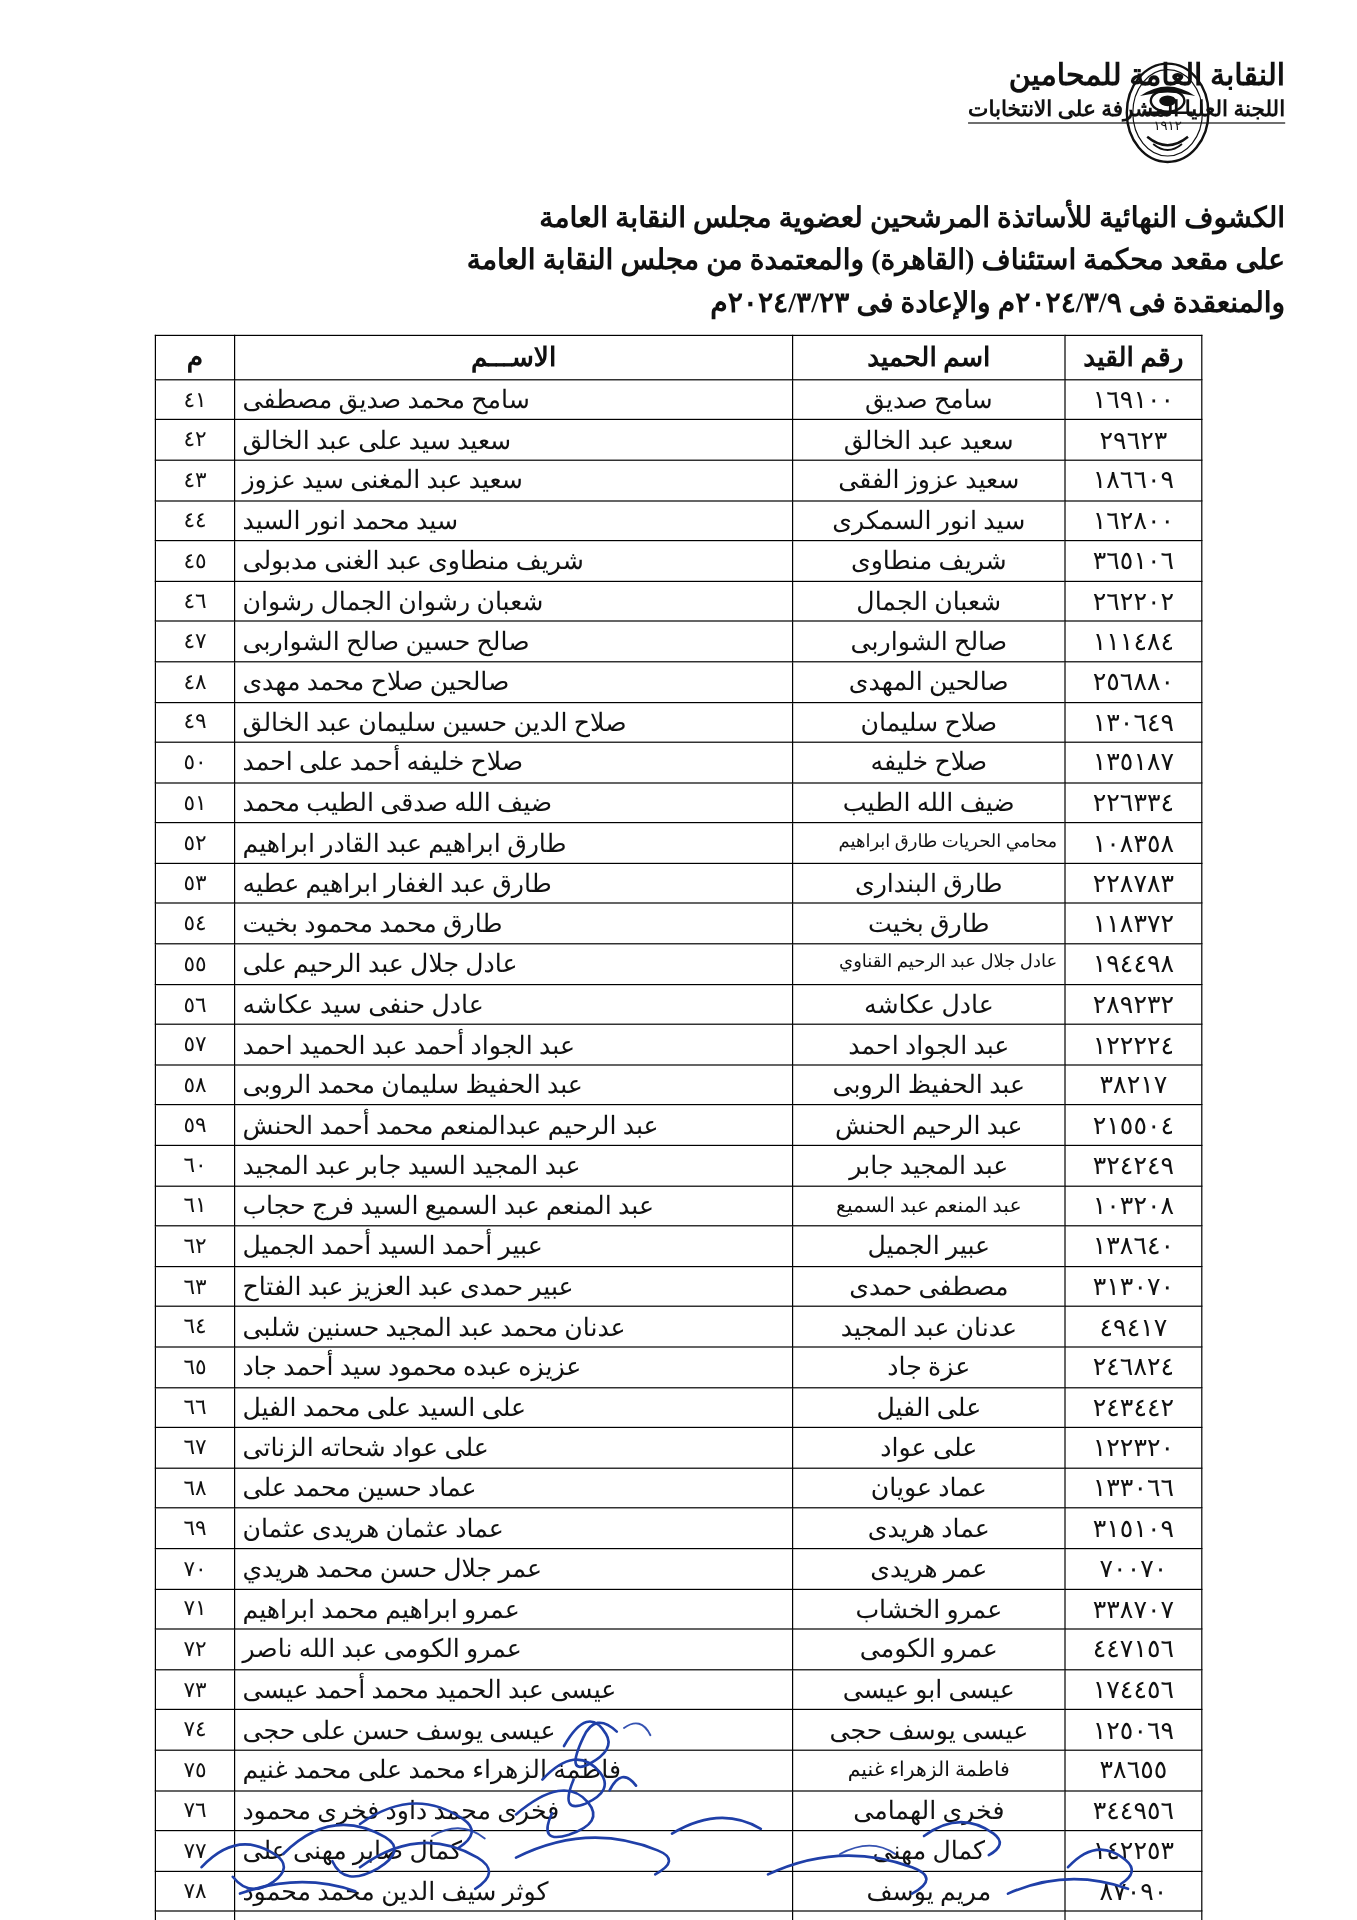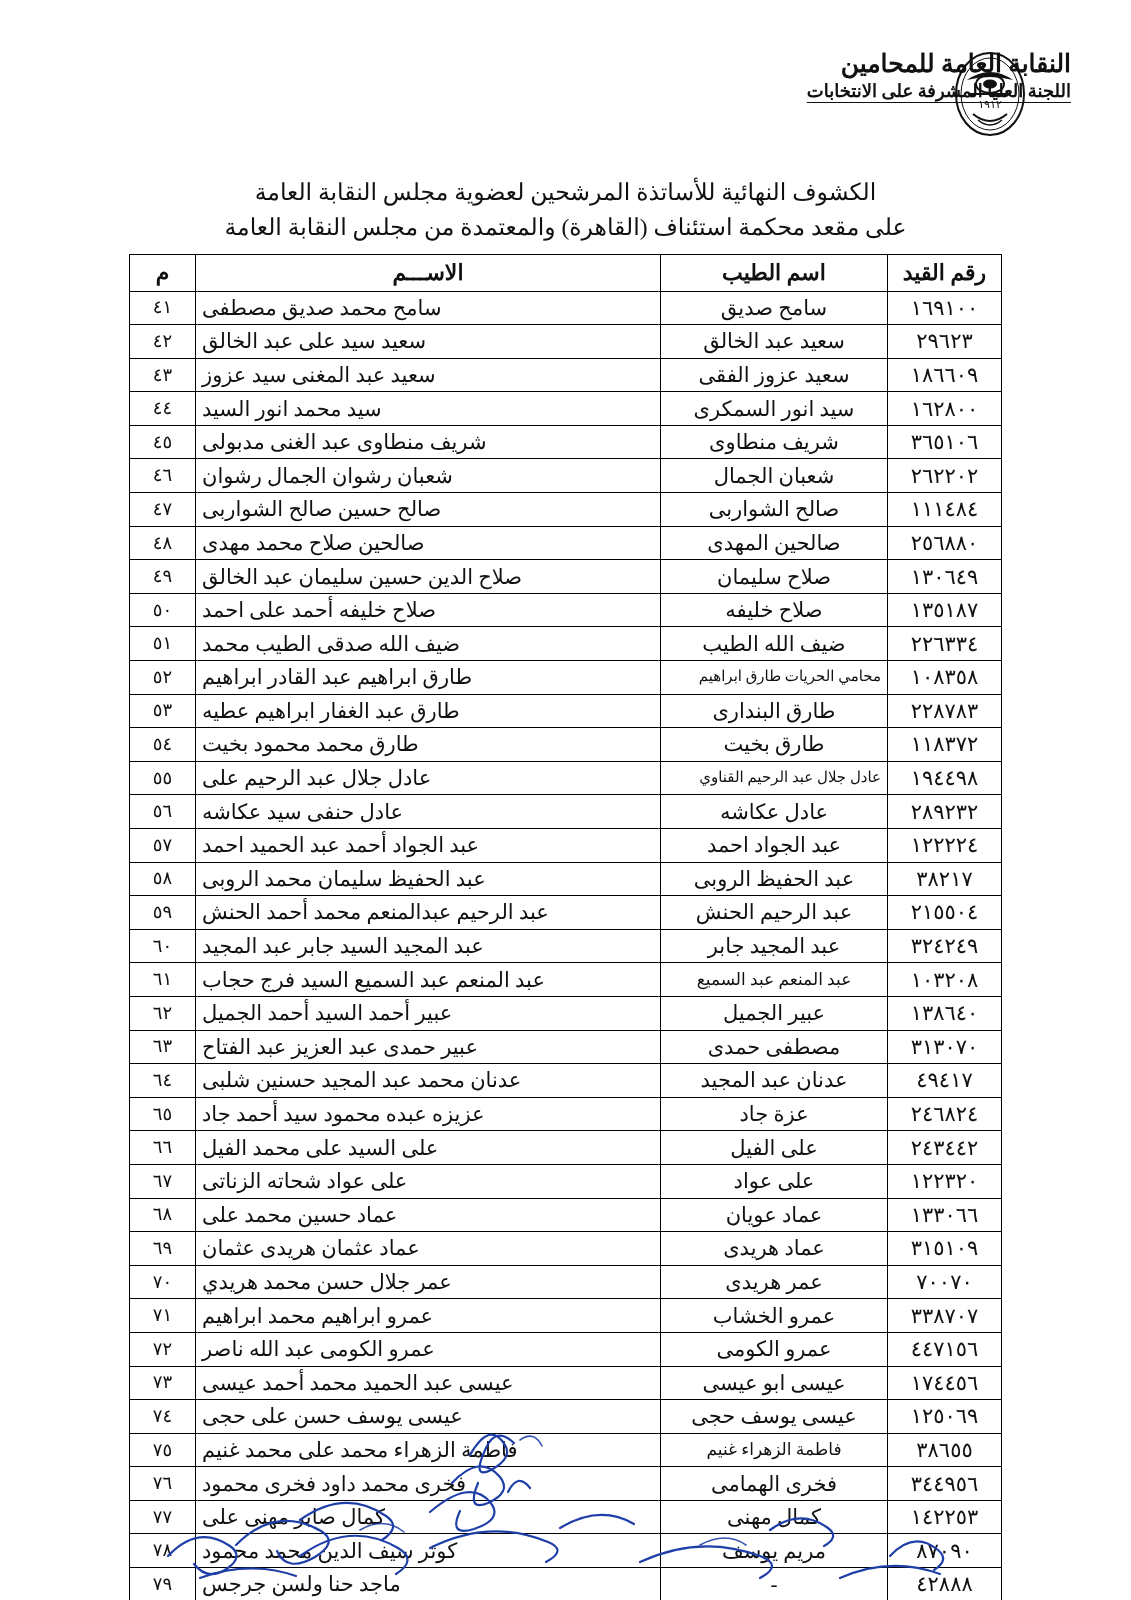--- a/index.html
+++ b/index.html
@@ -22,21 +22,21 @@
     box-sizing: border-box;
     padding: 40px 60px 0 60px;
   }
   
   .header {
     position: relative;
     height: 115px;
   }
   .logo {
     position: absolute;
-    right: 38px;
+    right: 55px;
     top: 10px;
     width: 86px;
     height: 88px;
   }
   .logo svg { display:block; }
   .header-titles {
     padding-top: 8px;
   }
   .org-title {
     font-size: 25px;
@@ -45,26 +45,25 @@
     line-height: 1.25;
   }
   .committee-title {
     font-size: 18px;
     font-weight: 700;
     text-decoration: underline;
     text-underline-offset: 5px;
     line-height: 1.4;
   }
   .doc-subtitle {
-    text-align: center;
     font-size: 23.5px;
     line-height: 1.5;
-    margin-top: 20px;
+    margin-top: 10px;
     margin-bottom: 8px;
-    font-weight: 400;
+    font-weight: 700;
   }
   .doc-subtitle div { white-space: nowrap; }
 
   
   table.reg {
     border-collapse: collapse;
     width: 872px;
     margin: 0 auto;
     table-layout: fixed;
     font-size: 21px;
@@ -127,33 +126,34 @@
     </div>
     <div class="header-titles">
       <div class="org-title">النقابة العامة للمحامين</div>
       <div class="committee-title">اللجنة العليا المشرفة على الانتخابات</div>
     </div>
   </div>
 
   <div class="doc-subtitle">
     <div>الكشوف النهائية للأساتذة المرشحين لعضوية مجلس النقابة العامة</div>
     <div>على مقعد محكمة استئناف (القاهرة) والمعتمدة من مجلس النقابة العامة</div>
+    <div>والمنعقدة فى ٢٠٢٤/٣/٩م والإعادة فى ٢٠٢٤/٣/٢٣م</div>
   </div>
 
   <table class="reg">
     <colgroup>
       <col class="c-reg">
         <col class="c-fame">
         <col class="c-name">
         <col class="c-serial">
     </colgroup>
     <thead>
       <tr>
         <th>رقم القيد</th>
-        <th>اسم الطيب</th>
+        <th>اسم الحميد</th>
         <th>الاســـم</th>
         <th>م</th>
       </tr>
     </thead>
     <tbody id="tbody">
         <tr>
           <td class="reg">١٦٩١٠٠</td>
           <td class="fame">سامح صديق</td>
           <td class="name">سامح محمد صديق مصطفى</td>
           <td class="serial">٤١</td>

